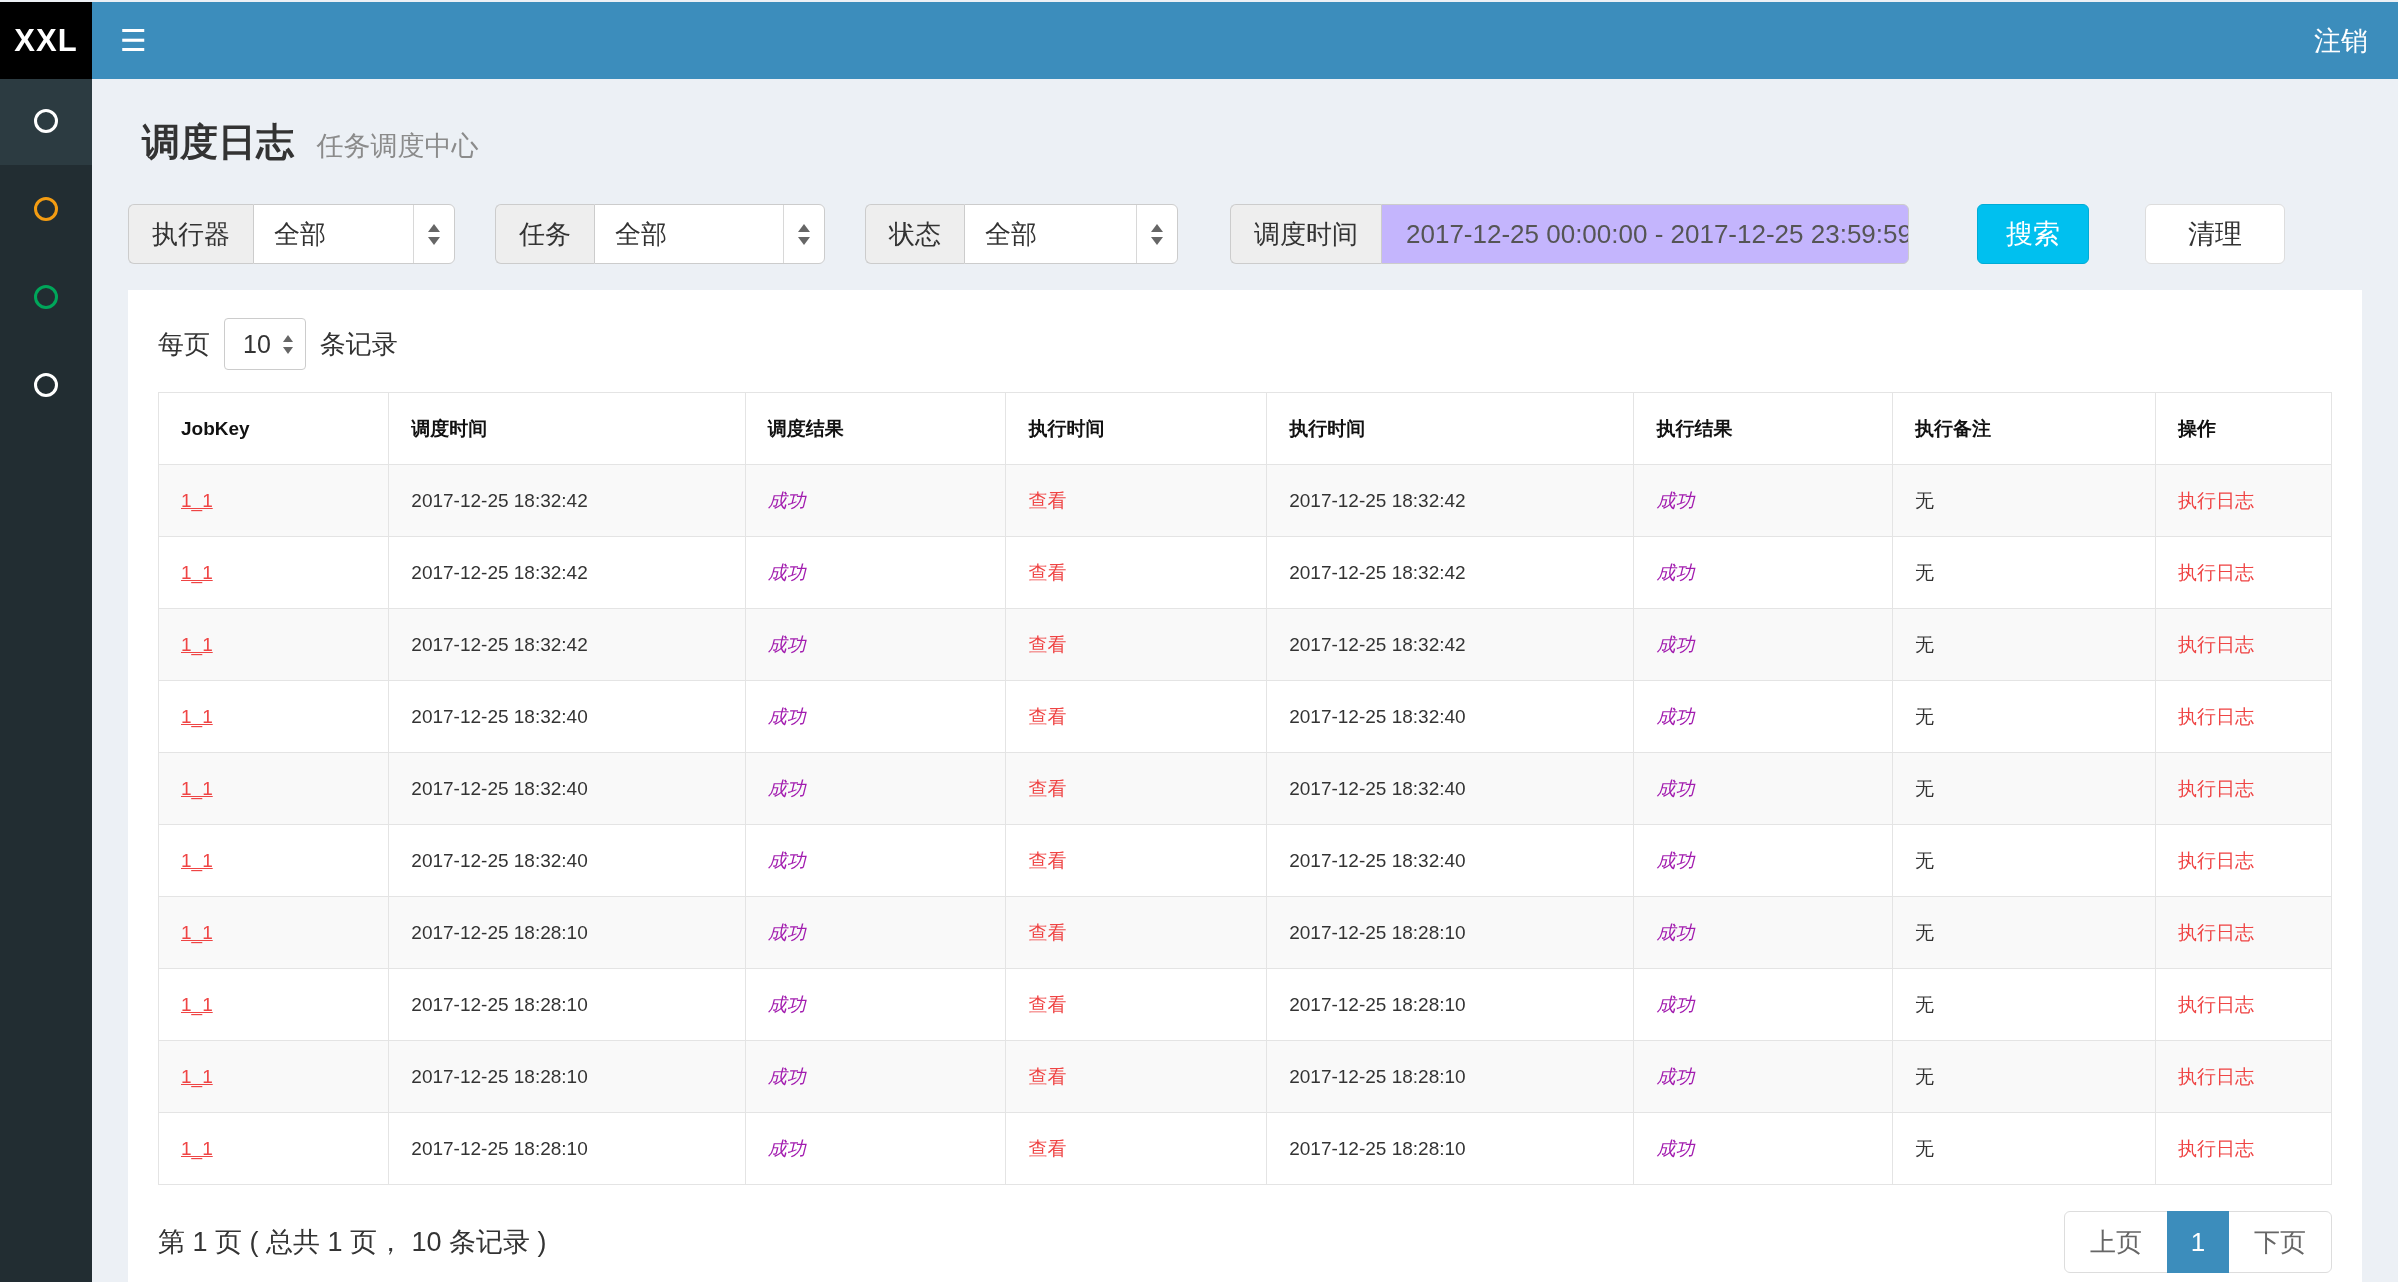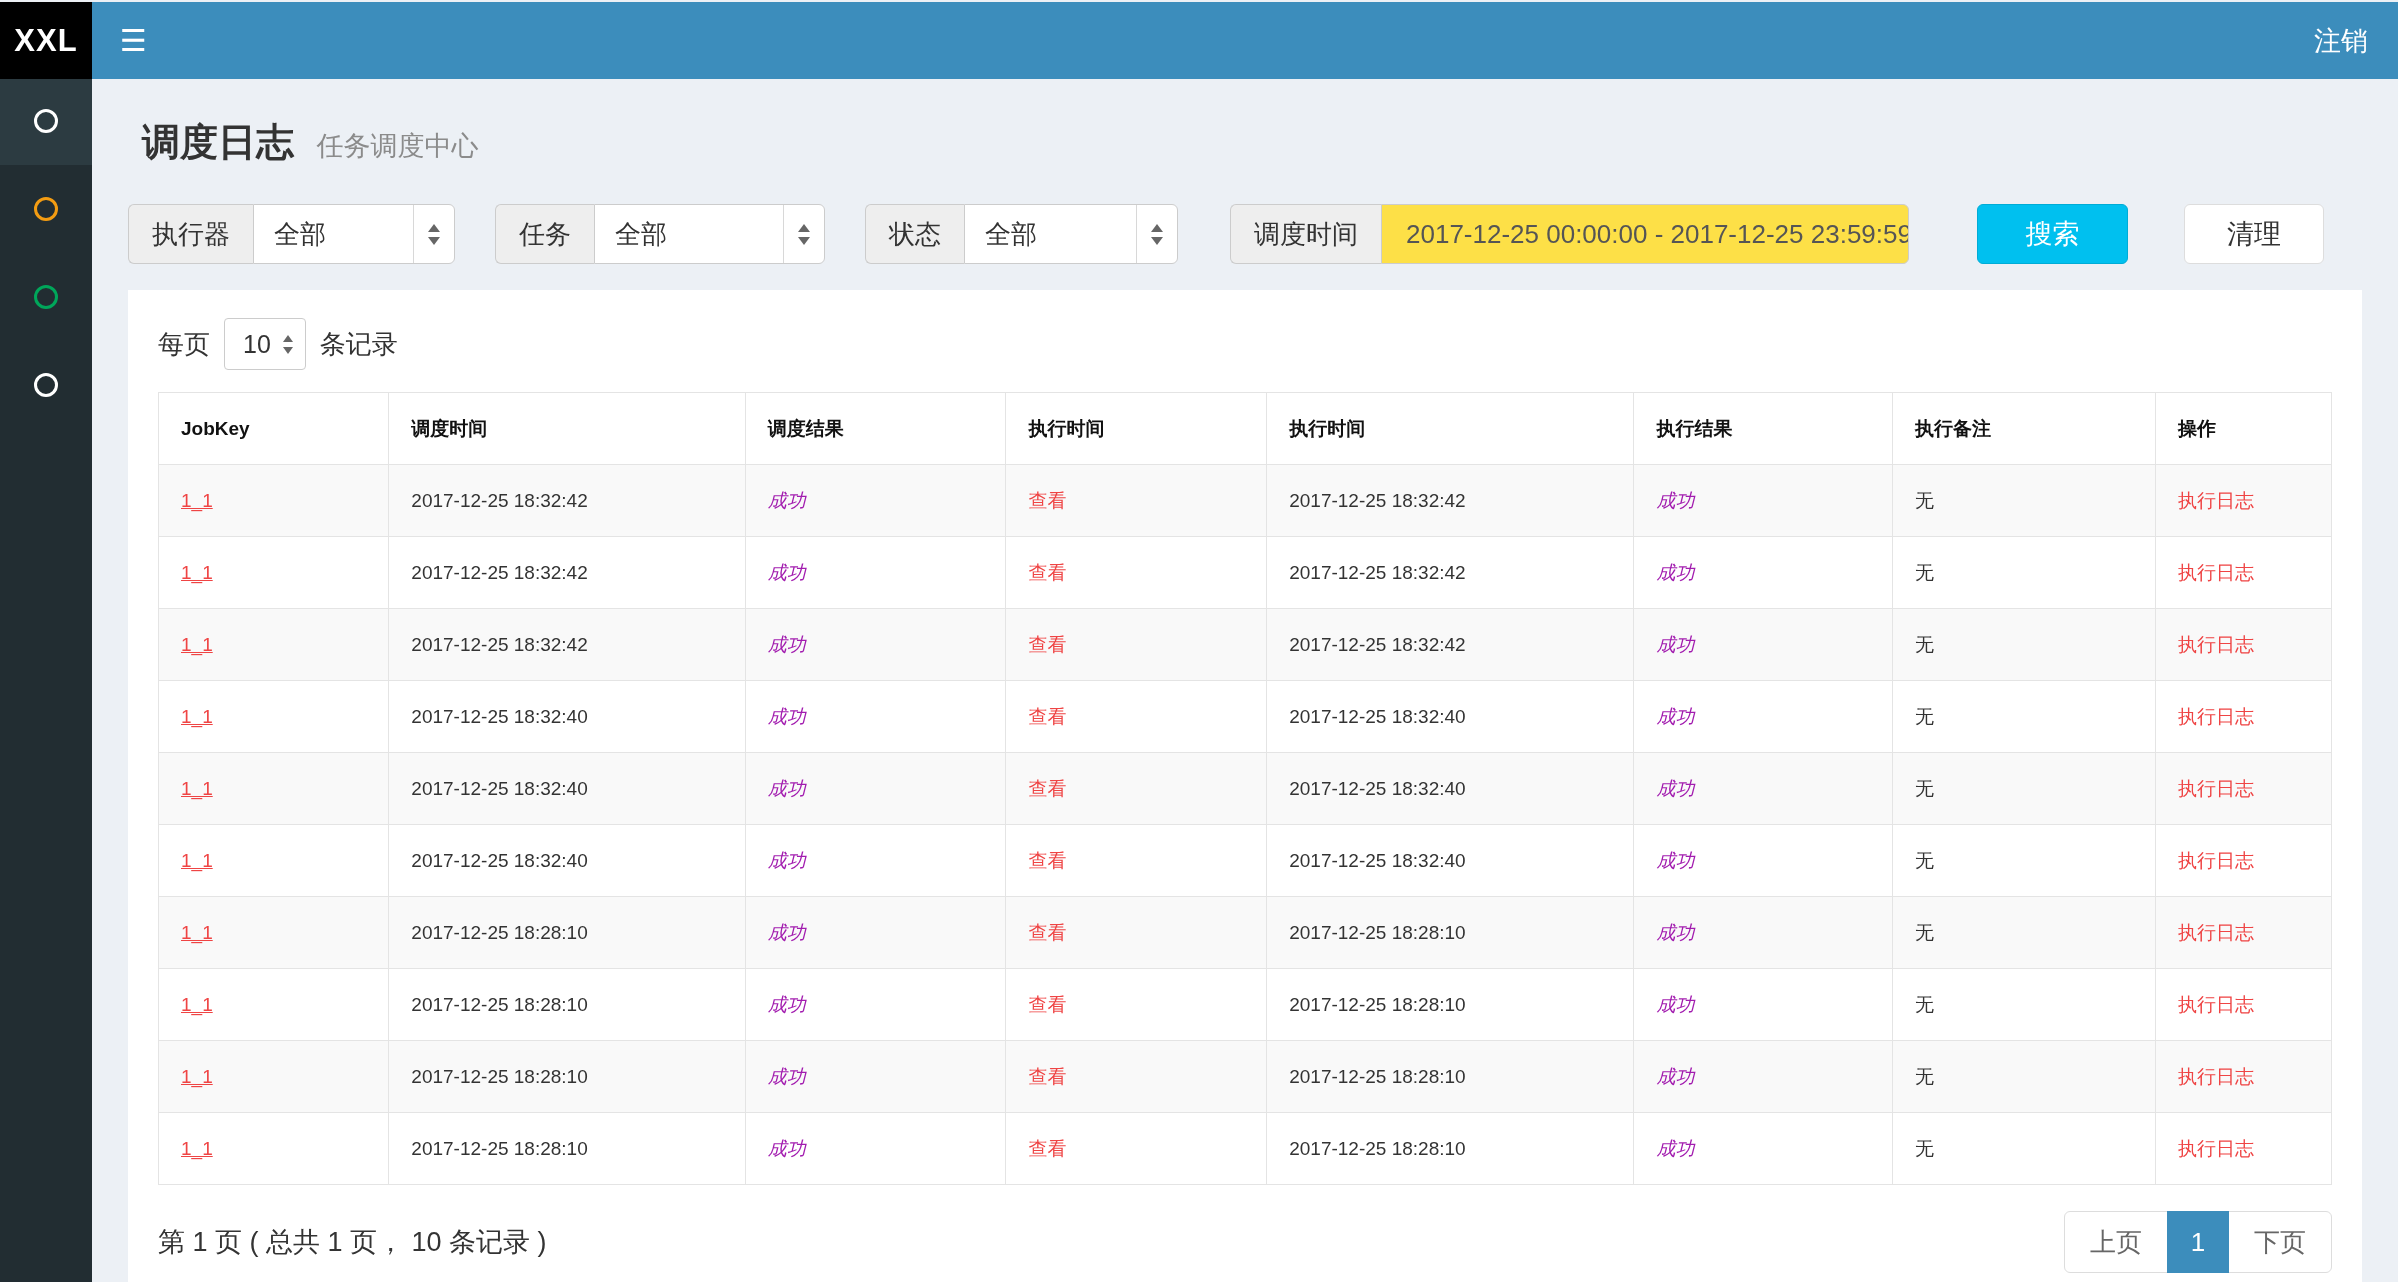--- a/index.html
+++ b/index.html
@@ -24,27 +24,27 @@
   .page-title{font-size:38px;font-weight:bold;color:#333;margin:16px 0 36px 14px;}
   .page-title small{font-size:27px;color:#8b8b8b;font-weight:normal;margin-left:12px;}
 
   
   .filters{display:flex;align-items:center;margin-bottom:26px;}
   .igroup{display:flex;height:60px;}
   .igroup + .igroup{margin-left:40px;}
   .igroup.time{margin-left:52px;}
   .ig-label{background:#eee;border:1px solid #ccc;border-right:none;border-radius:6px 0 0 6px;display:flex;align-items:center;padding:0 23px;font-size:26px;white-space:nowrap;color:#333;}
   .ig-select{background:#fff;border:1px solid #ccc;border-radius:0 6px 6px 0;display:flex;align-items:center;justify-content:space-between;padding:0 14px 0 20px;font-size:26px;cursor:pointer;}
-  .ig-input{background:#fde047;border:1px solid #ccc;border-radius:0 6px 6px 0;display:flex;align-items:center;padding:0 24px;font-size:26px;color:#555;width:528px;white-space:nowrap;overflow:hidden;}
+  .ig-input{background:#c4b5fd;border:1px solid #ccc;border-radius:0 6px 6px 0;display:flex;align-items:center;padding:0 24px;font-size:26px;color:#555;width:528px;white-space:nowrap;overflow:hidden;}
   .arrows{display:flex;flex-direction:column;gap:5px;align-items:center;justify-content:center;margin-left:14px;padding-left:14px;border-left:1px solid #d8d8d8;align-self:stretch;}
   .arrows i{display:block;width:0;height:0;border-left:6px solid transparent;border-right:6px solid transparent;}
   .arrows .up{border-bottom:8px solid #666;}
   .arrows .down{border-top:8px solid #666;}
   .btn{height:60px;border-radius:6px;font-size:27px;cursor:pointer;font-family:inherit;}
-  .btn.search{width:151px;margin-left:68px;background:#00c0ef;border:1px solid #00acd6;color:#fff;}
+  .btn.search{width:112px;margin-left:68px;background:#00c0ef;border:1px solid #00acd6;color:#fff;}
   .btn.clear{width:140px;margin-left:56px;background:#fff;border:1px solid #ddd;color:#333;}
 
   
   .box{background:#fff;padding:28px 30px 40px;min-height:999px;}
   .per-page{display:flex;align-items:center;font-size:26px;margin-bottom:22px;}
   .mini-select{display:flex;align-items:center;border:1px solid #ccc;border-radius:4px;height:52px;padding:0 12px 0 18px;margin:0 14px;font-size:25px;cursor:pointer;background:#fff;}
   .mini-select .arrows{margin-left:12px;padding-left:0;border-left:none;}
   .mini-select .arrows i{border-left-width:5px;border-right-width:5px;}
   .mini-select .arrows .up{border-bottom-width:7px;}
   .mini-select .arrows .down{border-top-width:7px;}

